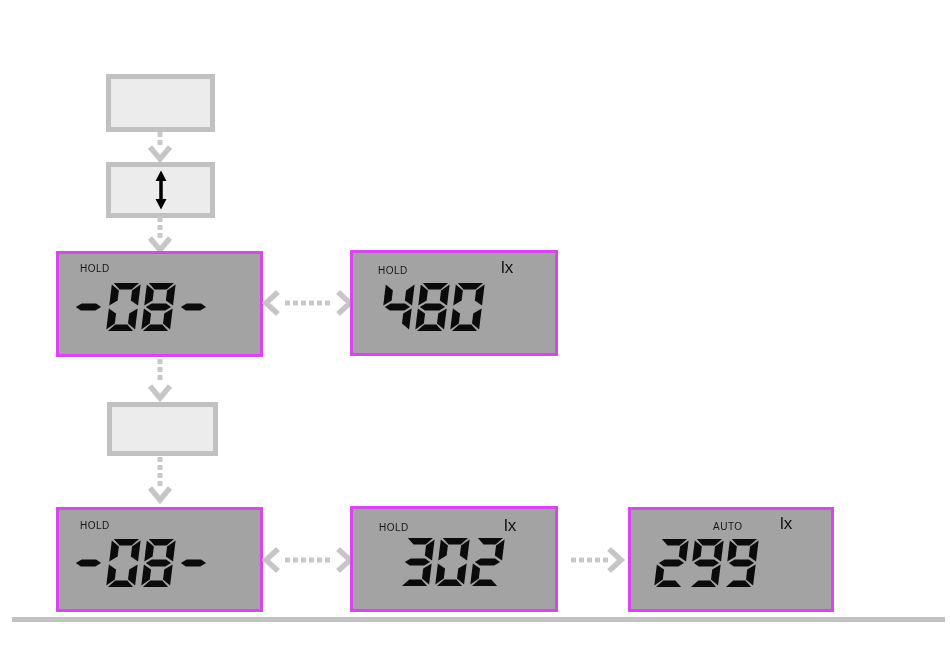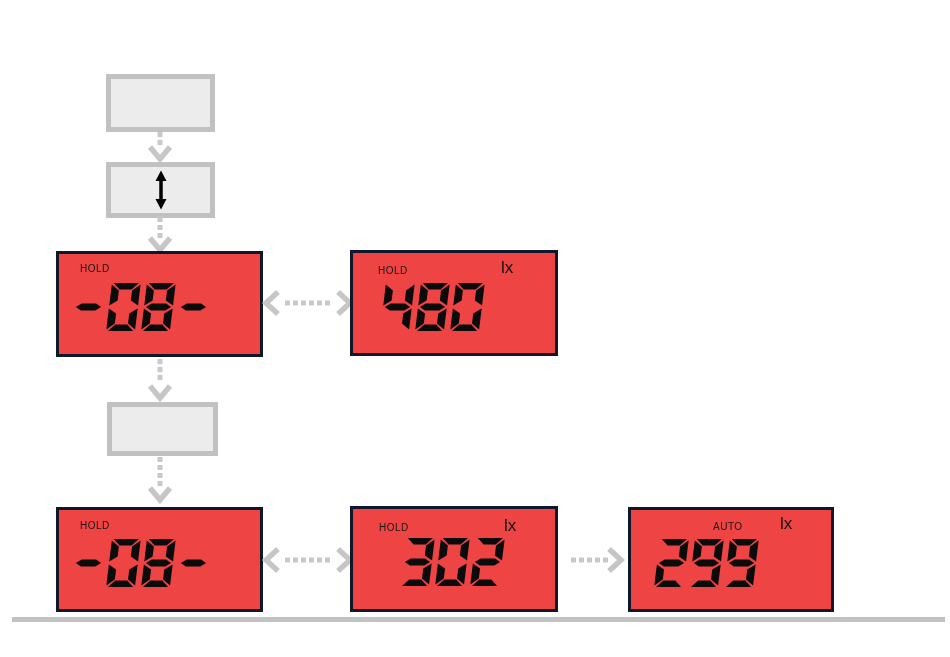--- a/index.html
+++ b/index.html
@@ -1,20 +1,20 @@
 <!DOCTYPE html>
 <html><head>
 <meta charset="utf-8">
 <style>
   html,body{margin:0;padding:0;background:#ffffff;}
   .stage{position:relative;width:950px;height:657px;background:#ffffff;overflow:hidden;
          font-family:"Liberation Sans",sans-serif;}
   .btn{position:absolute;box-sizing:border-box;border:5px solid #c1c1c1;background:#ececec;
        display:flex;align-items:center;justify-content:center;}
-  .lcd{position:absolute;box-sizing:border-box;border:3px solid #0f172a;background:#ef4444;}
+  .lcd{position:absolute;box-sizing:border-box;border:3px solid #d946ef;background:#a3a3a3;}
   .ann{position:absolute;font-size:10px;letter-spacing:.5px;color:#161616;white-space:pre;}
   .unit{position:absolute;font-size:17px;letter-spacing:0;color:#111111;white-space:pre;}
   .seg{position:absolute;line-height:0;}
   .arr{position:absolute;overflow:visible;}
   .divider{position:absolute;background:#c2c2c2;}
   svg{display:block;}
 </style>
 </head>
 <body>
 

